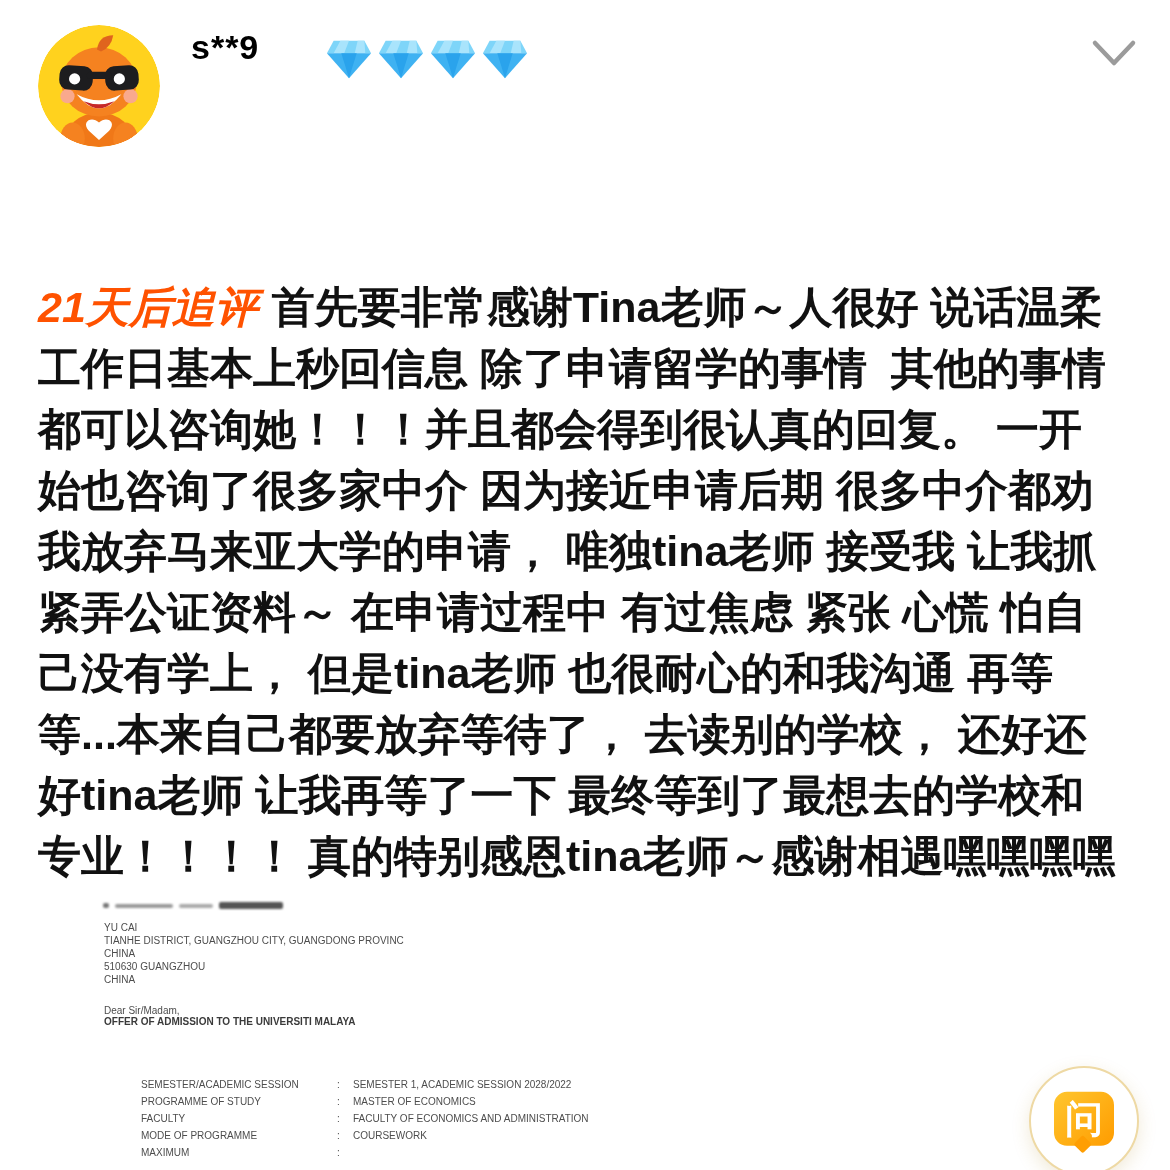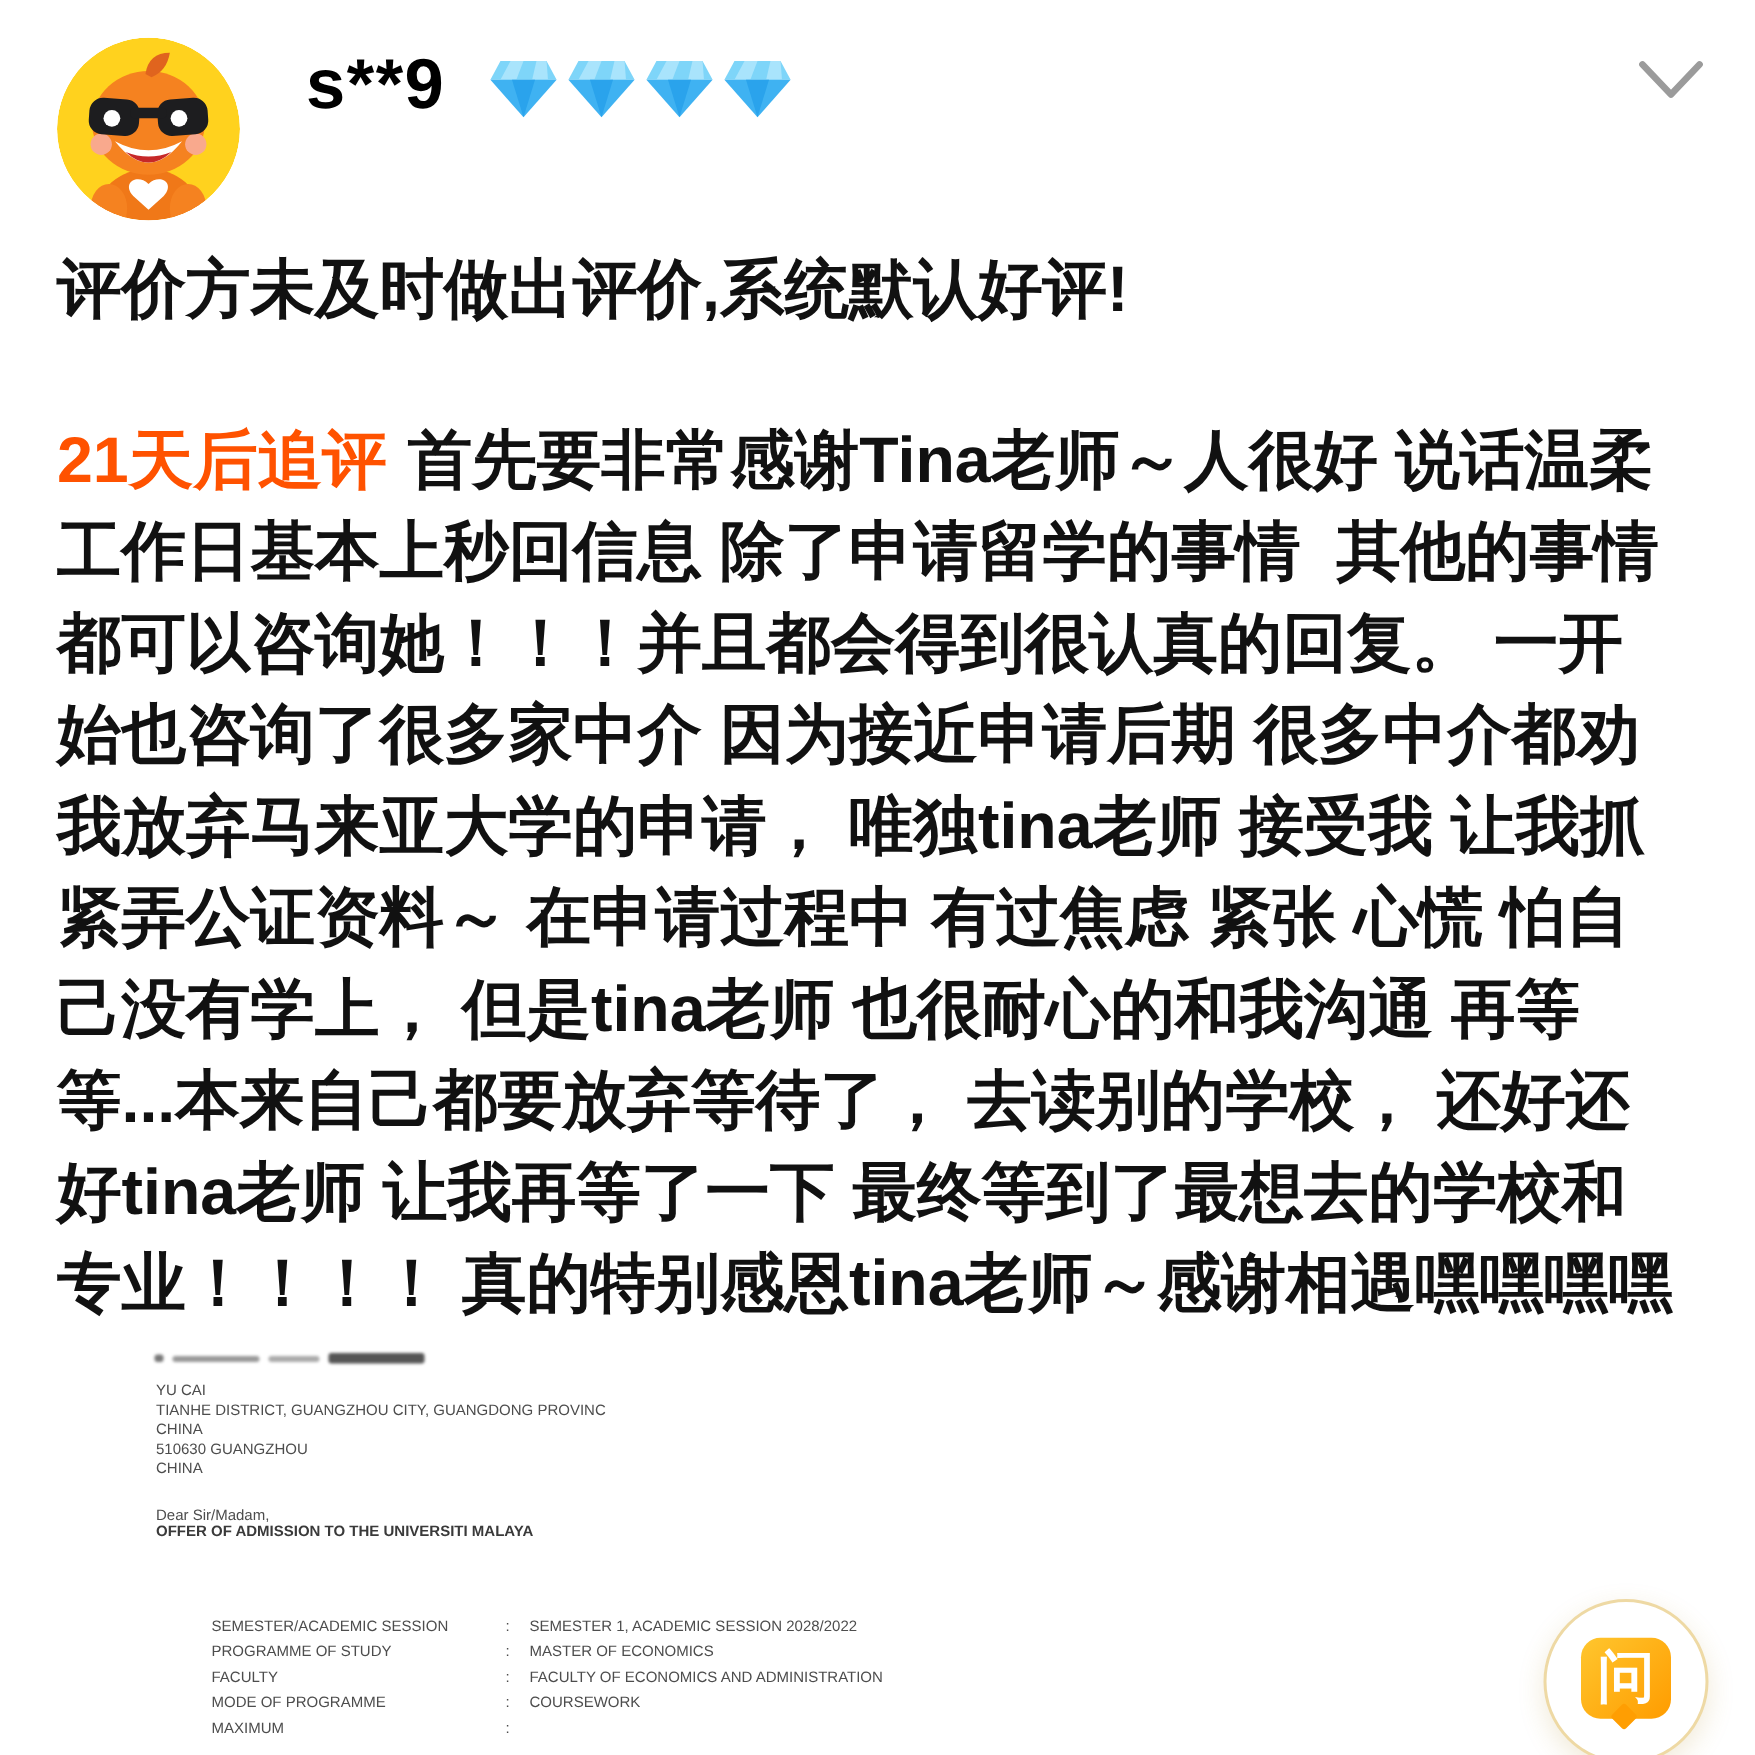--- a/index.html
+++ b/index.html
@@ -1,32 +1,32 @@
 <!DOCTYPE html>
 <html><head>
 <meta charset="utf-8">
 <style>
   html,body{margin:0;padding:0;background:#fff;}
   #screen{position:relative;width:1170px;height:1170px;background:#fff;overflow:hidden;
           font-family:"Liberation Sans","DejaVu Sans",sans-serif;color:#111;}
 
   
   .avatar{position:absolute;left:38px;top:25px;width:122px;height:122px;border-radius:50%;overflow:hidden;}
-  .username{position:absolute;left:204px;top:28px;font-size:47px;font-weight:700;color:#000;letter-spacing:1px;}
+  .username{position:absolute;left:191px;top:28px;font-size:34px;font-weight:700;color:#000;letter-spacing:1px;}
   .diamonds{position:absolute;left:325px;top:34px;display:flex;gap:4px;}
   .diamonds svg{width:48px;height:48px;display:block;}
   .time-label{position:absolute;left:193px;top:98px;font-size:38px;color:#bfbfbf;}
   .chevron{position:absolute;left:1090px;top:38px;width:48px;height:30px;cursor:pointer;}
 
   
   .default-review{position:absolute;left:38px;top:163px;width:1080px;
                   font-size:43px;line-height:61px;font-weight:600;color:#111;}
   .followup{position:absolute;left:38px;top:277px;width:1078px;
             font-size:43px;line-height:61px;font-weight:600;color:#111;white-space:pre-wrap;}
-  .followup-tag{color:#FF5200;font-weight:700;margin-right:14px;}
+  .followup-tag{color:#FF5200;font-weight:700;margin-right:14px;font-style:italic;}
 
   
   .letter{position:absolute;left:95px;top:893px;width:588px;height:277px;background:#fff;
           overflow:hidden;color:#4d4d4d;font-size:10px;line-height:13px;filter:blur(0.35px);cursor:pointer;}
   .redacted{position:absolute;left:8px;top:9px;display:flex;gap:6px;align-items:center;filter:blur(1px);}
   .redacted i{display:block;height:5px;background:#777;border-radius:2px;}
   .redacted i:nth-child(1){width:6px;}
   .redacted i:nth-child(2){width:58px;height:4px;background:#999;}
   .redacted i:nth-child(3){width:34px;height:4px;background:#aaa;}
   .redacted i:nth-child(4){width:64px;height:7px;background:#555;}
@@ -116,21 +116,20 @@
       <polygon points="68,14 82,14 84,40 62,40" fill="#A9E4FC"></polygon>
       <polygon points="4,40 96,40 50,92" fill="#3FB2F2"></polygon>
       <polygon points="34,40 66,40 50,92" fill="#2AA3EC"></polygon>
     </svg>
     </div>
 
   <svg class="chevron" viewBox="0 0 48 30">
     <polyline points="5,5 24,25 43,5" fill="none" stroke="#9b9b9b" stroke-width="4.5" stroke-linecap="round" stroke-linejoin="round"></polyline>
   </svg>
 
-  <div class="default-review">评价方未及时做出评价,系统默认好评!</div>
 
   <div class="followup"><span class="followup-tag">21天后追评</span><span>首先要非常感谢Tina老师～人很好 说话温柔 工作日基本上秒回信息 除了申请留学的事情  其他的事情都可以咨询她！！！并且都会得到很认真的回复。 一开始也咨询了很多家中介 因为接近申请后期 很多中介都劝我放弃马来亚大学的申请， 唯独tina老师 接受我 让我抓紧弄公证资料～ 在申请过程中 有过焦虑 紧张 心慌 怕自己没有学上， 但是tina老师 也很耐心的和我沟通 再等等...本来自己都要放弃等待了， 去读别的学校， 还好还好tina老师 让我再等了一下 最终等到了最想去的学校和专业！！！！ 真的特别感恩tina老师～感谢相遇嘿嘿嘿嘿</span></div>
 
   <div class="letter">
     <div class="redacted">
         <i></i>
         <i></i>
         <i></i>
         <i></i>
       </div>

